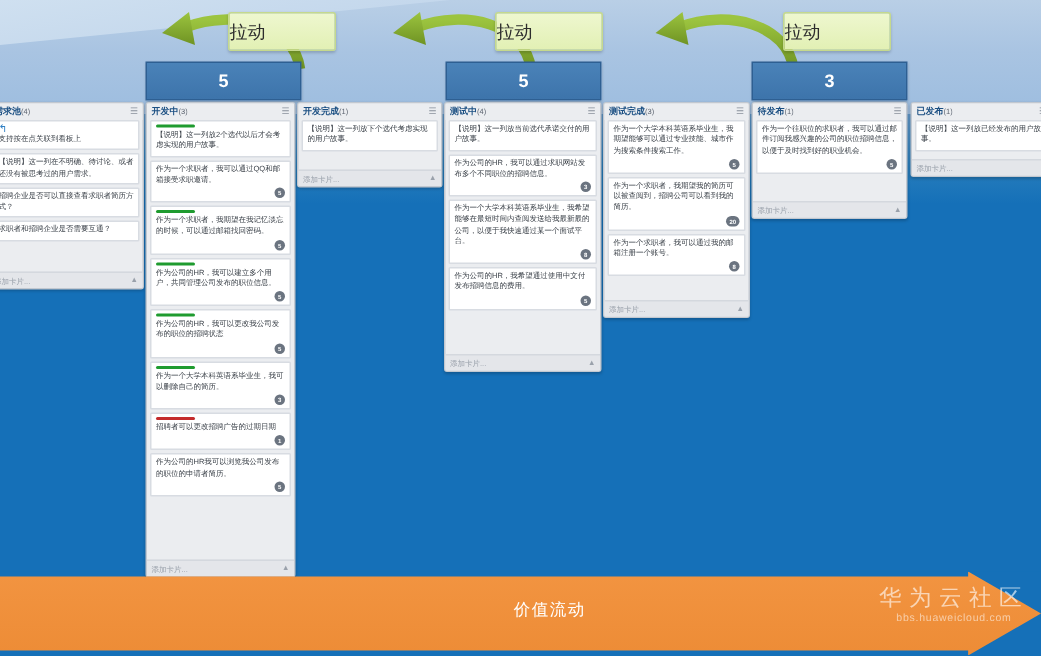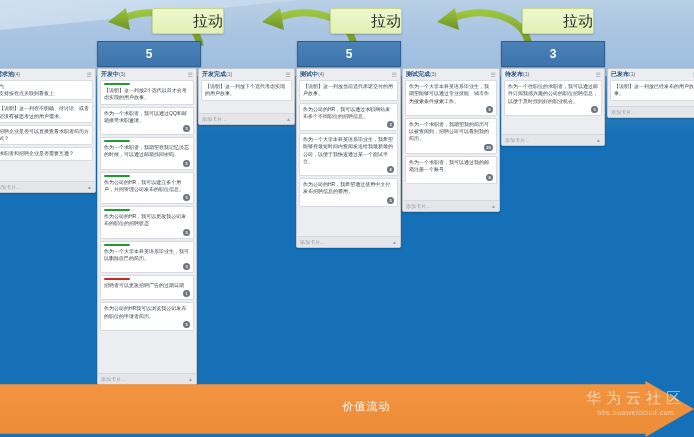--- a/index.html
+++ b/index.html
@@ -28,21 +28,21 @@
     position:absolute; left:0; top:76px; width:694px; height:60px;
     background:linear-gradient(180deg,#6e9ecb 0%,#2a7fbd 60%,#1570b8 100%);
     opacity:.85;
   }
 
   
   .pull-row { position:absolute; left:0; top:0; width:694px; height:70px; }
   .arrow-svg { position:absolute; }
   .pull-label {
     position:absolute; width:72px; height:26px; line-height:24px;
-    text-align:right; font-size:15px; color:#2d2d2d;
+    text-align:left; font-size:12px; color:#2d2d2d;
     background:linear-gradient(180deg,#eef7cf 0%,#e2f0b4 100%);
     border:1px solid #c5d98d; border-radius:2px;
     box-shadow:0 1px 2px rgba(0,0,0,.18);
   }
   .wip-box {
     position:absolute; width:104px; height:26px; line-height:25px;
     text-align:center; font-size:12px; color:#ffffff; font-weight:bold;
     background:linear-gradient(180deg,#4a82b8 0%,#3d74ab 100%);
     border:1px solid #2e5f92;
     box-shadow:0 1px 2px rgba(0,0,0,.25);

